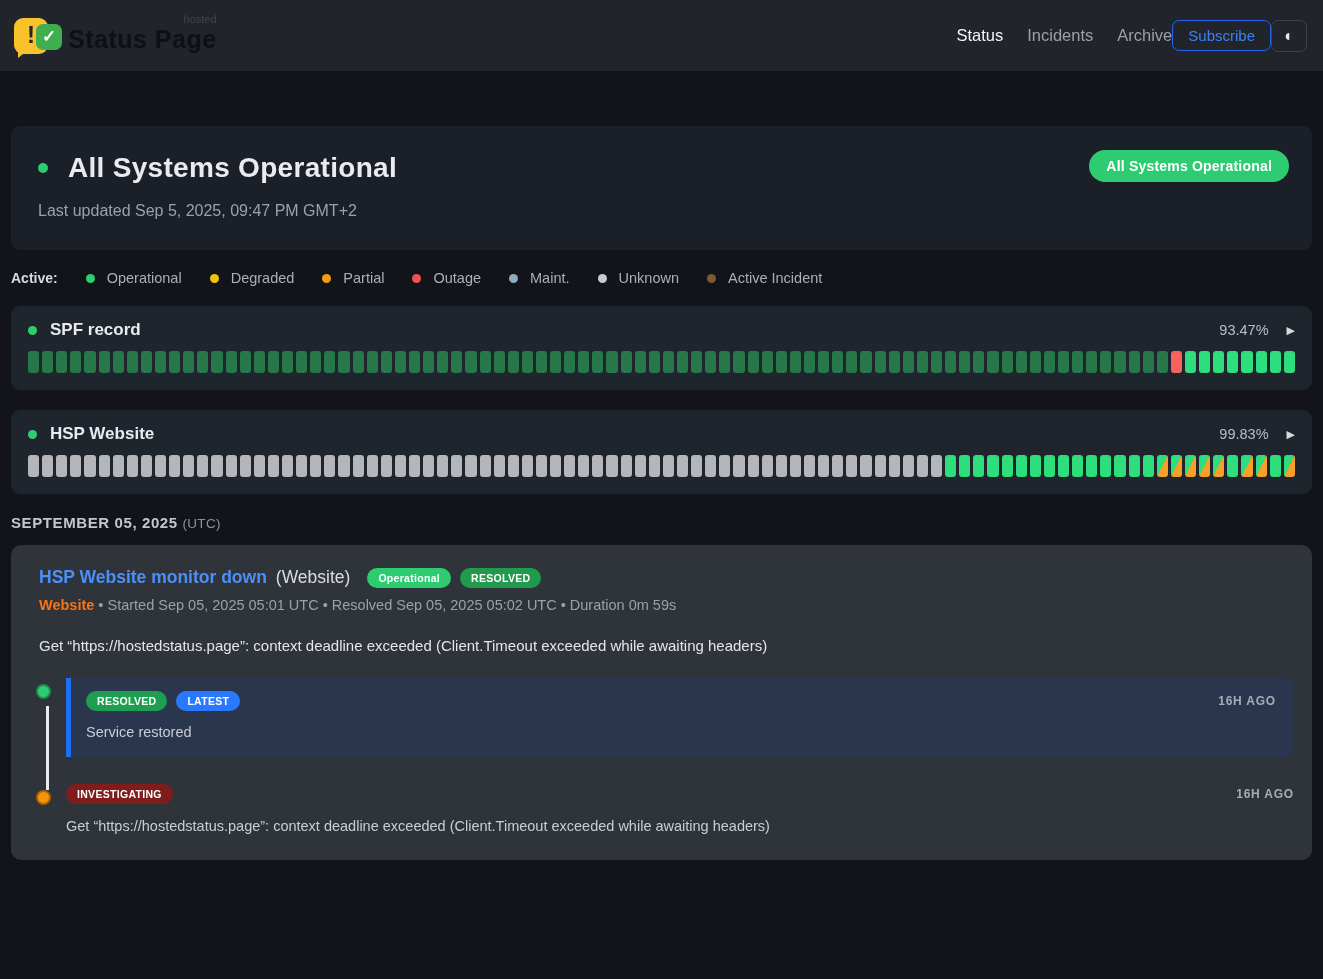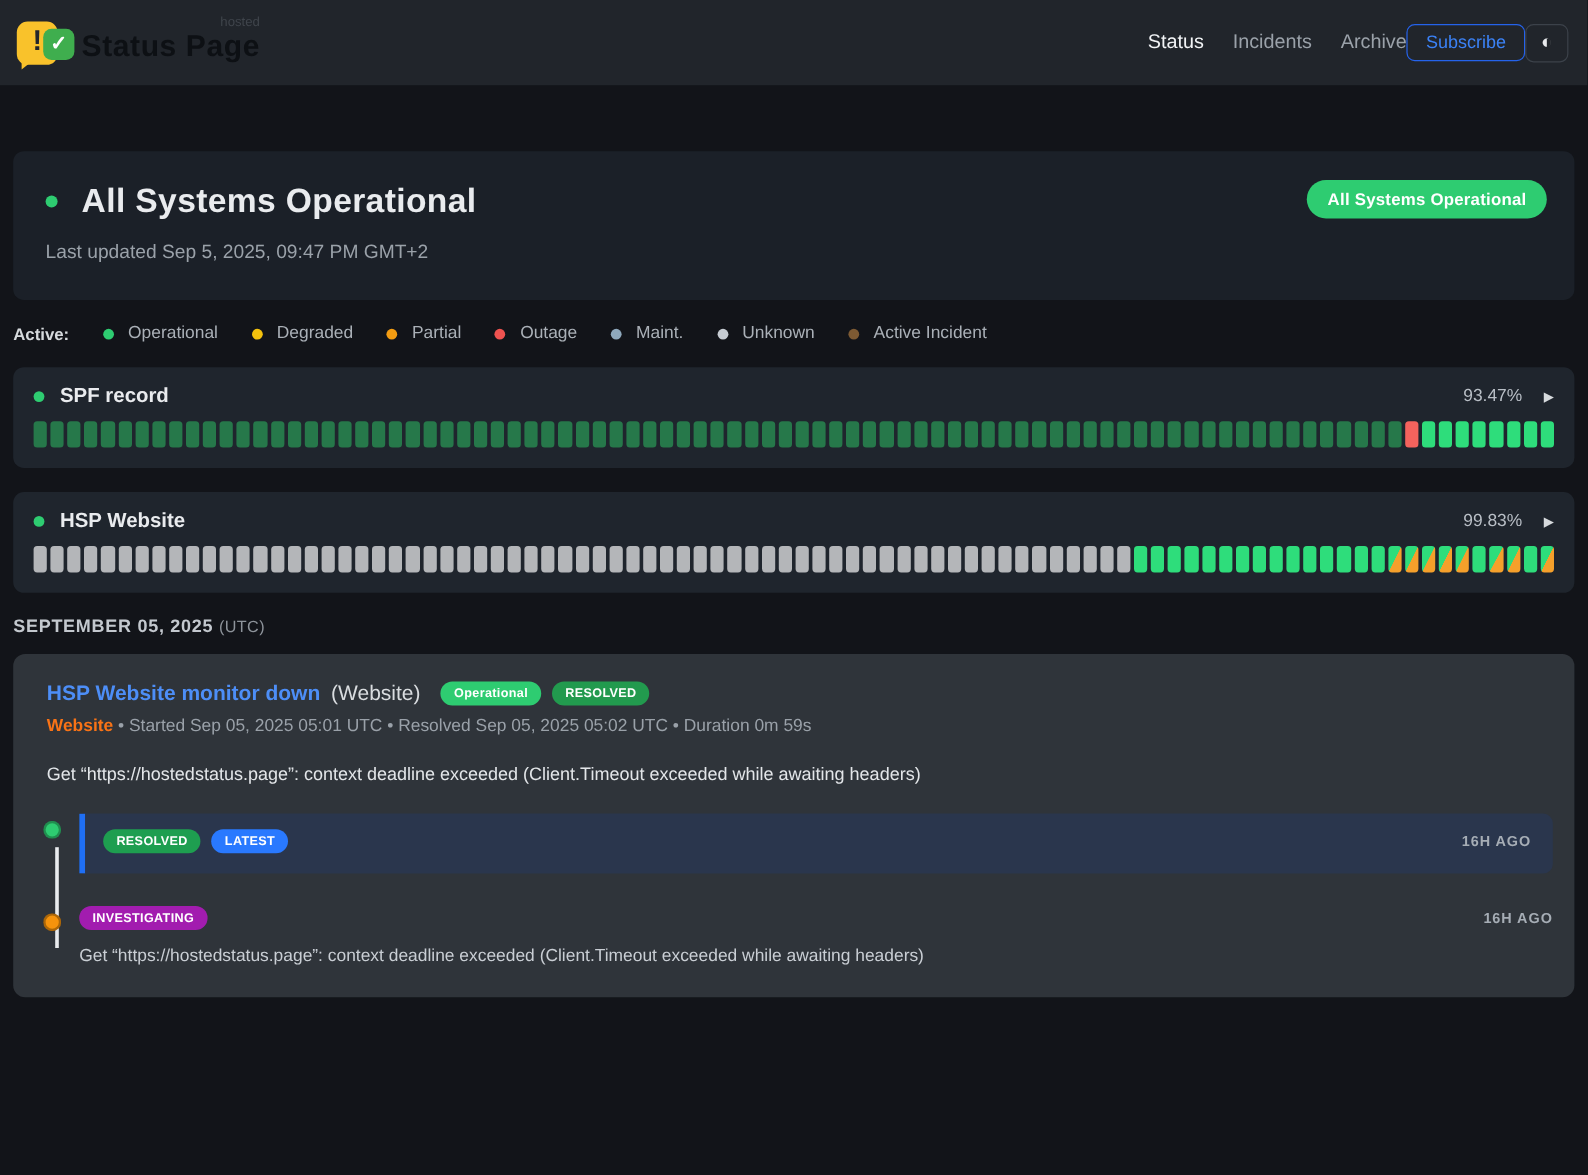--- a/index.html
+++ b/index.html
@@ -430,31 +430,32 @@
             <div class="t-rail">
               <span class="t-dot" style="background: rgb(46, 204, 113);"></span>
             </div>
             <div class="t-body">
               <div class="update-box">
                 <div class="update-head">
                   <span class="pill small" style="background: rgb(30, 158, 80);">RESOLVED</span>
                   <span class="pill small" style="background: rgb(41, 121, 255);">LATEST</span>
                   <span class="update-time">16H AGO</span>
                 </div>
+                <div class="update-msg">Service restored</div>
               </div>
             </div>
           </div>
           <div class="t-entry">
             <div class="t-rail">
               <span class="t-dot" style="background: rgb(245, 147, 12);"></span>
             </div>
             <div class="t-body plain-update">
               <div>
                 <div class="update-head">
-                  <span class="pill small" style="background: #a21caf;">INVESTIGATING</span>
+                  <span class="pill small" style="background: #7f1d1d;">INVESTIGATING</span>
                   <span class="update-time">16H AGO</span>
                 </div>
                 <div class="update-msg">Get “https://hostedstatus.page”: context deadline exceeded (Client.Timeout exceeded while awaiting headers)</div>
               </div>
             </div>
           </div>
         </div>
     </div>
   </div>
 

